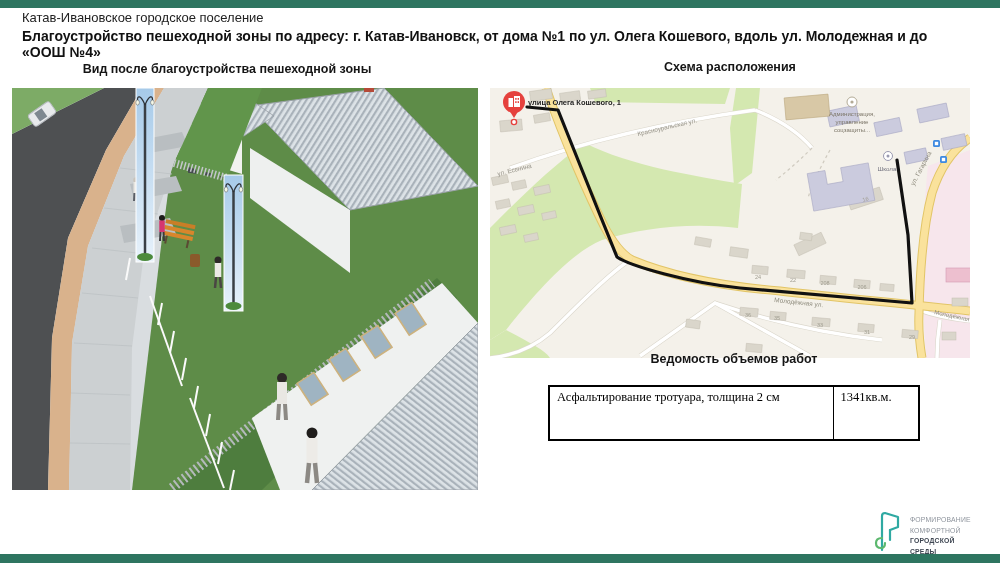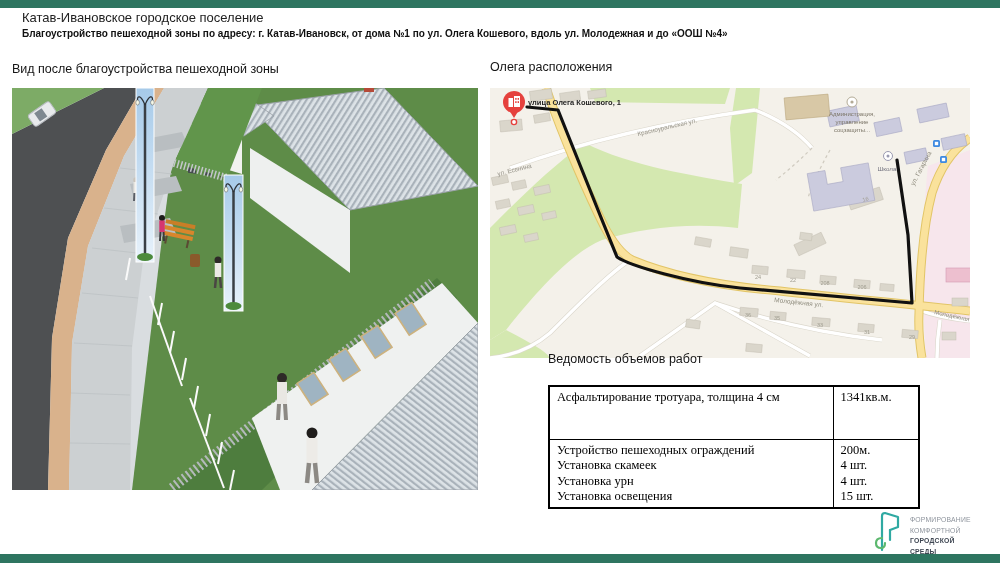--- a/index.html
+++ b/index.html
@@ -4,22 +4,22 @@
 <style>
   html,body{margin:0;padding:0;}
   body{
     width:1000px;height:563px;position:relative;background:#ffffff;
     font-family:"Liberation Sans", sans-serif;overflow:hidden;
   }
   .bar{position:absolute;left:0;width:1000px;background:#2E7560;}
   #top-bar{top:0;height:8px;}
   #bottom-bar{top:554px;height:9px;}
   #municipality{position:absolute;left:22px;top:10px;font-size:13px;color:#222;}
-  #subtitle{position:absolute;left:22px;top:28px;font-size:10px;font-weight:bold;color:#111;width:940px;}
-  .section-title{position:absolute;font-size:12.5px;font-weight:normal;color:#151515;text-align:left;}
+  #subtitle{position:absolute;left:22px;top:28px;font-size:14px;font-weight:bold;color:#111;width:940px;}
+  .section-title{position:absolute;font-size:12.5px;font-weight:bold;color:#151515;text-align:center;}
   #render-title{left:12px;top:62px;width:430px;}
   #map-title{left:490px;top:60px;width:480px;}
   #render-wrap{position:absolute;left:12px;top:88px;width:466px;height:402px;}
   #map-wrap{position:absolute;left:490px;top:88px;width:480px;height:270px;}
   #table-title{left:548px;top:352px;width:372px;}
   #works-table{
     position:absolute;left:548px;top:385px;width:372px;
     border-collapse:collapse;font-family:"Liberation Serif", serif;font-size:12.5px;color:#000;
   }
   #works-table td{border:1px solid #000;vertical-align:top;padding:3px 7px;line-height:1.22;}
@@ -36,21 +36,21 @@
 </style>
 </head>
 <body>
 
 <div class="bar" id="top-bar"></div>
 
 <div id="municipality">Катав-Ивановское городское поселение</div>
 <div id="subtitle">Благоустройство пешеходной зоны по адресу: г. Катав-Ивановск, от дома №1 по ул. Олега Кошевого, вдоль ул. Молодежная и до «ООШ №4»</div>
 
 <div class="section-title" id="render-title">Вид после благоустройства пешеходной зоны</div>
-<div class="section-title" id="map-title">Олега расположения</div>
+<div class="section-title" id="map-title">Схема расположения</div>
 
 <div id="render-wrap">
 <svg width="466" height="402" viewBox="0 0 466 402">
   <defs>
     <pattern id="roofA" width="5" height="5" patternUnits="userSpaceOnUse" patternTransform="rotate(32)">
       <rect width="5" height="5" fill="#dde3e7"></rect>
           <rect width="2.2" height="5" fill="#a9b2ba"></rect>
     </pattern>
     <pattern id="roofB" width="5" height="5" patternUnits="userSpaceOnUse" patternTransform="rotate(-52)">
       <rect width="5" height="5" fill="#dde3e7"></rect>
@@ -351,39 +351,25 @@
   </g>
   <text x="38" y="17" font-size="7.5" font-weight="bold" fill="#1f1f1f">улица Олега Кошевого, 1</text>
 </svg>
 </div>
 
 <div class="section-title" id="table-title">Ведомость объемов работ</div>
 <table id="works-table">
   <tbody>
       <tr class="r1">
     <td class="c-item">
-          <div>Асфальтирование тротуара, толщина 4 см</div>
+          <div>Асфальтирование тротуара, толщина 2 см</div>
         </td>
     <td class="c-val">
           <div>1341кв.м.</div>
         </td>
-  </tr>
-  <tr class="r2">
-    <td class="c-item">
-      <div>Устройство пешеходных ограждений</div>
-      <div>Установка скамеек</div>
-      <div>Установка урн</div>
-      <div>Установка освещения</div>
-    </td>
-    <td class="c-val">
-      <div>200м.</div>
-      <div>4 шт.</div>
-      <div>4 шт.</div>
-      <div>15 шт.</div>
-    </td>
   </tr>
 </tbody>
   </table>
 
 <div id="logo">
   <svg width="34" height="44" viewBox="0 0 34 44" style="position:absolute;left:0;top:0;">
     <path d="M10,40 L10,6 Q10,3 13,3 L26,7 L26,17 L18,20" fill="none" stroke="#2FA9A2" stroke-width="2.2" stroke-linecap="round" stroke-linejoin="round"></path>
     <path d="M18,20 L18,30" fill="none" stroke="#2FA9A2" stroke-width="2.2" stroke-linecap="round"></path>
     <path d="M10,28 Q4,28 4,33 Q4,38 9,38 Q13,38 13,33" fill="none" stroke="#5CB86E" stroke-width="2.2" stroke-linecap="round"></path>
   </svg>

